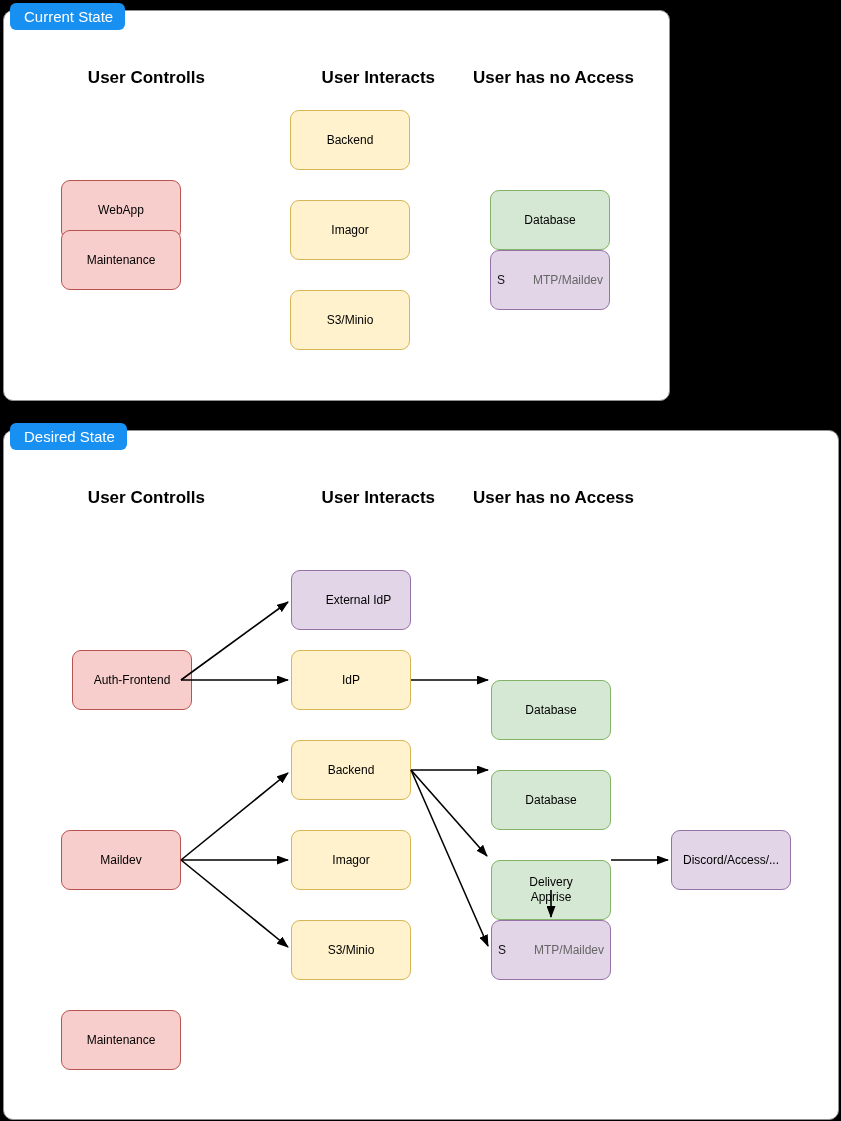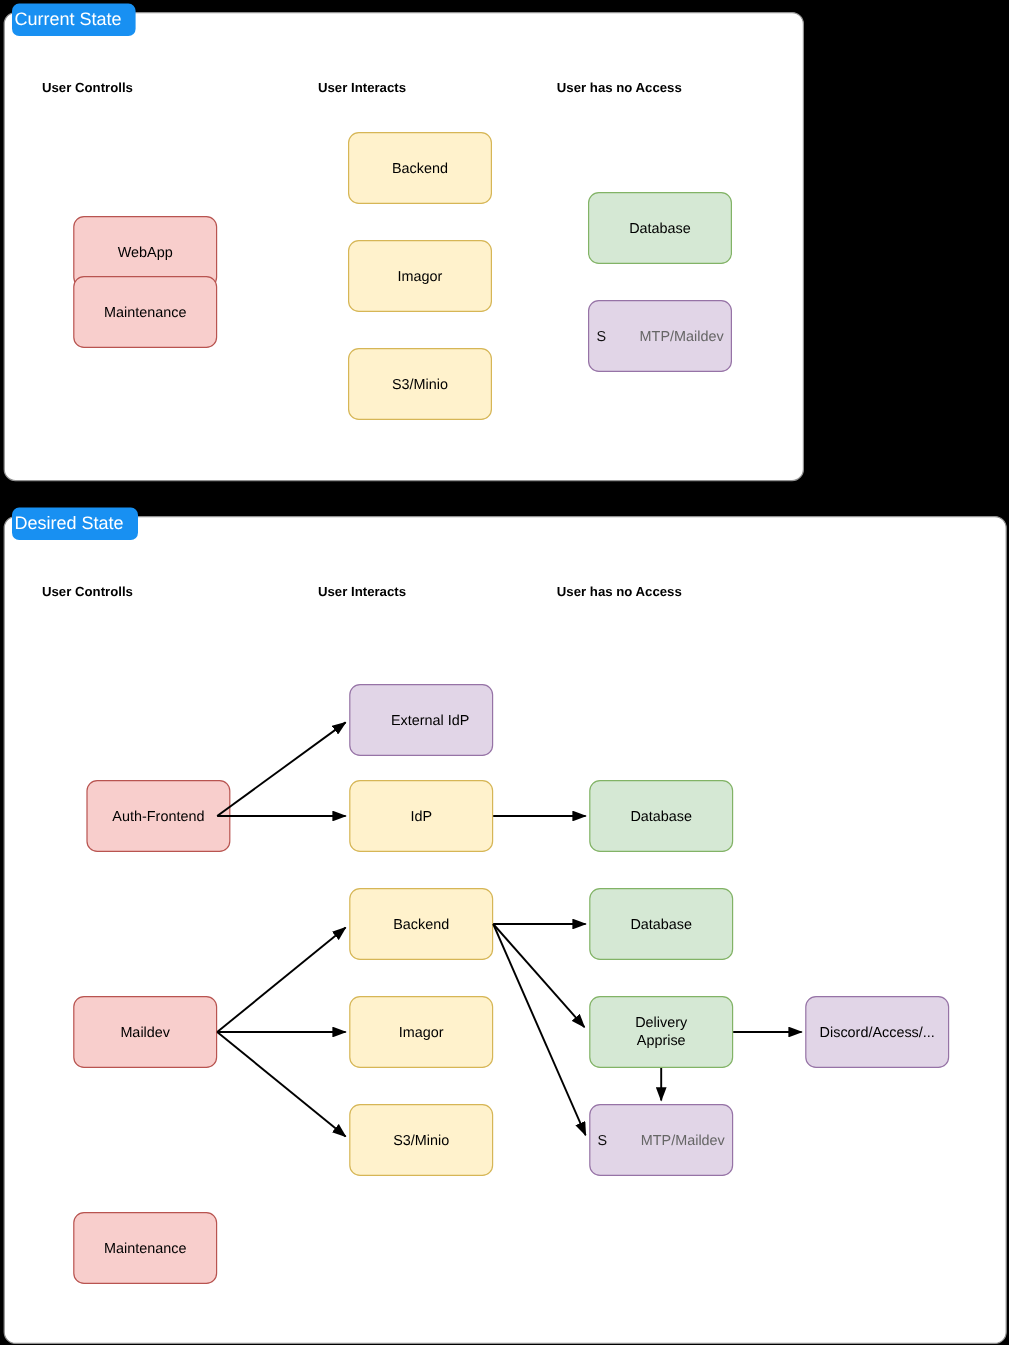--- a/index.html
+++ b/index.html
@@ -20,31 +20,31 @@
   #panel-current { left: 3px; top: 10px; width: 665px; height: 389px; }
   #panel-desired { left: 3px; top: 430px; width: 834px; height: 688px; }
   .tab {
     position: absolute;
     height: 27px;
     background: #1890f2;
     border-radius: 6px;
     color: #ffffff;
     font-size: 15px;
     line-height: 27px;
-    padding: 0 12px 0 2px;
+    padding: 0 12px 0 14px;
     z-index: 6;
     white-space: nowrap;
   }
   #tab-current { left: 10px; top: 3px; }
   #tab-desired { left: 10px; top: 423px; text-align: center; }
   .col-header {
     position: absolute;
     width: 170px;
-    text-align: left;
-    font-size: 11px;
+    text-align: right;
+    font-size: 17px;
     font-weight: bold;
     color: #000000;
     z-index: 2;
   }
   .node {
     position: absolute;
     width: 120px; height: 60px;
     box-sizing: border-box;
     border: 1px solid #000;
     border-radius: 9px;
@@ -52,21 +52,21 @@
     flex-direction: column;
     align-items: center;
     justify-content: center;
     font-size: 12px;
     color: #000000;
     line-height: 15px;
     z-index: 3;
   }
   .node.red    { background: #f8cecc; border-color: #b85450; }
   .node.yellow { background: #fff2cc; border-color: #d6b656; }
-  .node.green  { background: #d5e8d4; border-color: #82b366; }
+  .node.green  { background: #d5e8d4; border-color: #82b366; margin-top: 30px; }
   .node.purple { background: #e1d5e7; border-color: #9673a6; }
   .muted { color: #666666; margin-left: 28px; }
   .dark { color: #111111; }
   svg.edges {
     position: absolute; left: 0; top: 0;
     z-index: 4;
     pointer-events: none;
   }
   .edge { stroke: #000000; stroke-width: 1.6px; fill: none; }
 </style>

